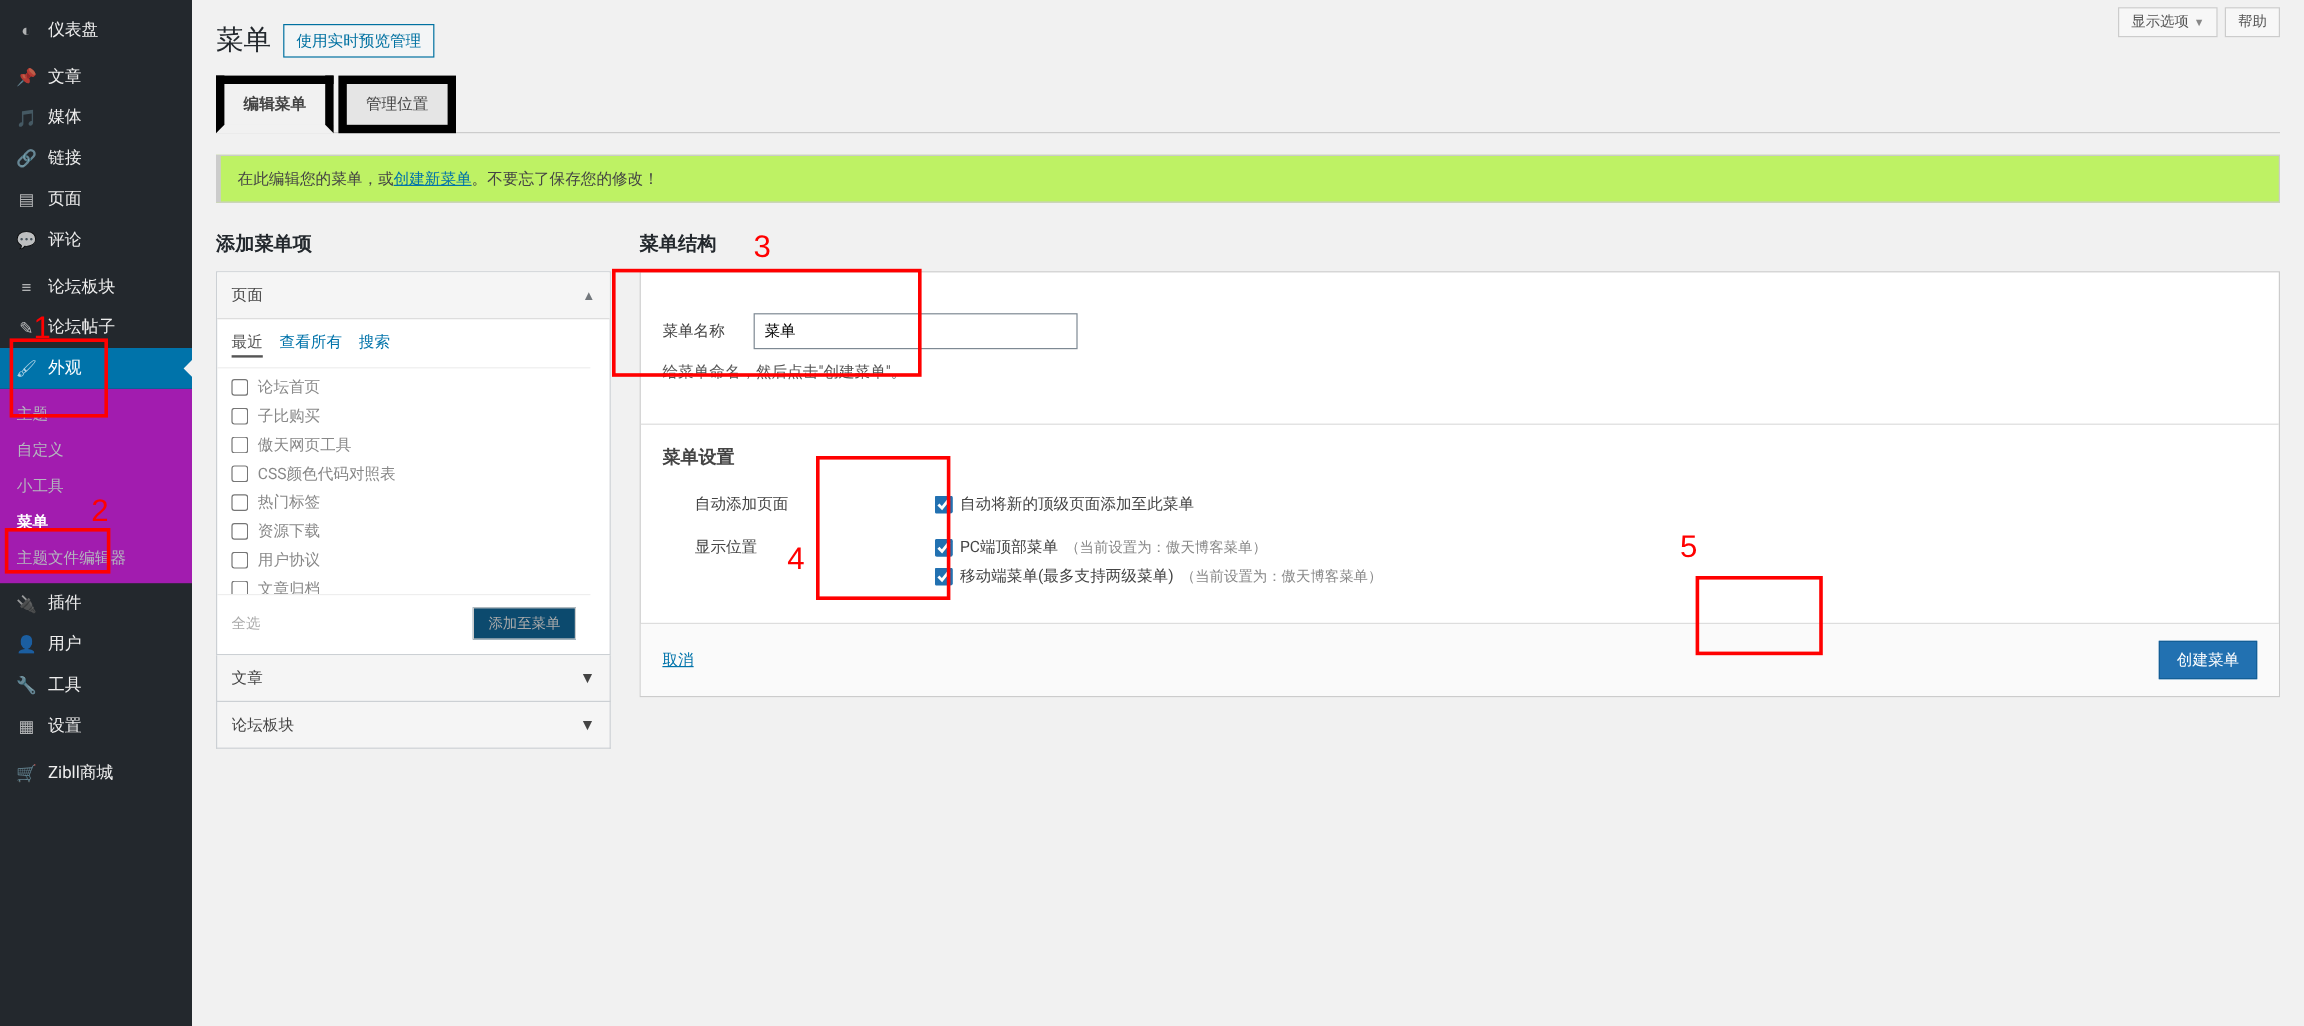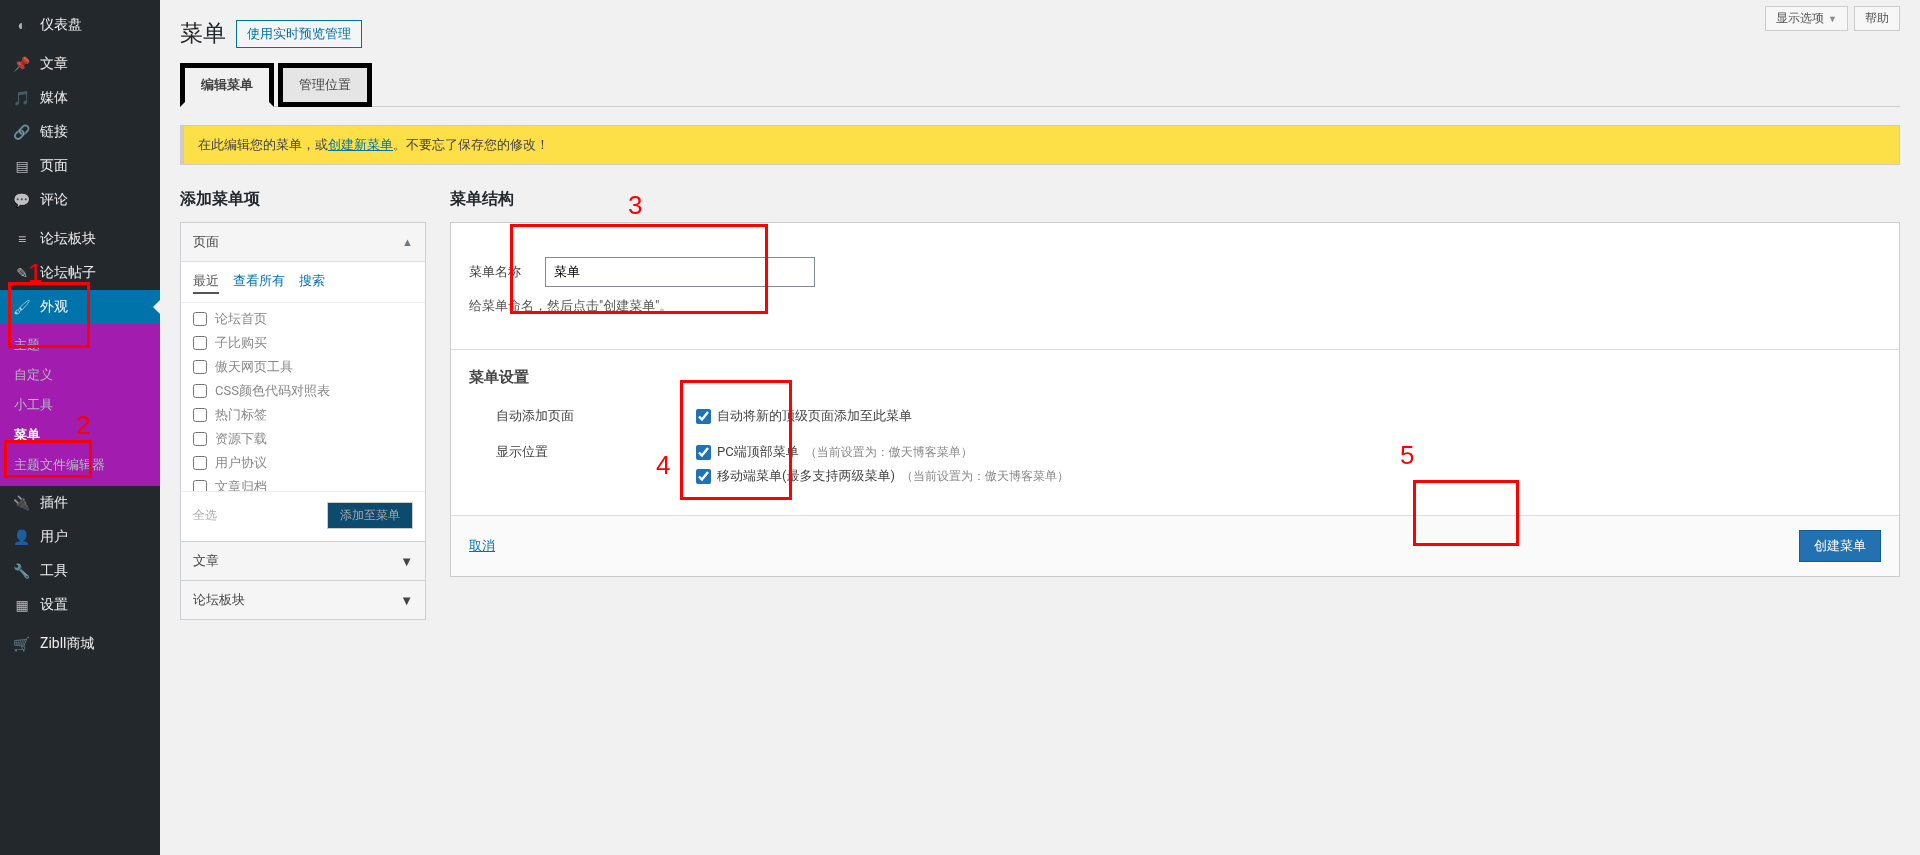--- a/index.html
+++ b/index.html
@@ -90,65 +90,65 @@
   font-size: 13px;
   cursor: pointer;
 }
 
 .tabs {
   border-bottom: 1px solid #ccc;
   display: flex;
   margin-bottom: 18px;
 }
 .tab {
-  border: 5px solid #000000;
+  border: 7px solid #000000;
   background: #e5e5e5;
   padding: 8px 16px;
   margin-right: 4px;
   margin-bottom: -1px;
   cursor: pointer;
   font-size: 13px;
 }
 .tab.active {
   background: #f1f1f1;
   border-bottom-color: #f1f1f1;
   font-weight: 600;
 }
 
 .notice {
-  background: #fde047;
+  background: #bef264;
   border: 1px solid #ccc;
   border-left: 4px solid #ccc;
   padding: 10px 14px;
   margin-bottom: 24px;
   font-size: 13px;
 }
 .notice a { color: #0073aa; text-decoration: underline; }
 
 .columns { display: flex; gap: 24px; align-items:flex-start; }
-.col-left { width: 246px; flex-shrink:0; }
+.col-left { width: 329px; flex-shrink:0; }
 .col-right { flex: 1; }
 h2.section { font-size: 16px; font-weight: 600; margin-bottom: 12px; color:#23282d; }
 
 .accordion {
   border: 1px solid #ccd0d4;
   background: #fff;
   margin-bottom: 0;
 }
 .acc-head {
   background: #f5f5f5;
   padding: 10px 12px;
   border-bottom: 1px solid #ddd;
   display:flex;
   justify-content:space-between;
   align-items:center;
   cursor:pointer;
 }
 .acc-head .chev { font-size: 11px; color:#72777c; }
-.acc-body { padding: 0 0 12px 0; }
+.acc-body { padding: 0 16px 12px 0; }
 .inner-tabs {
   display:flex;
   gap: 14px;
   padding: 10px 12px 8px;
   font-size: 13px;
 }
 .inner-tab { color:#0073aa; cursor:pointer; }
 .inner-tab.active { color:#555; border-bottom: 2px solid #555; padding-bottom:2px; }
 .page-list {
   max-height: 190px;

